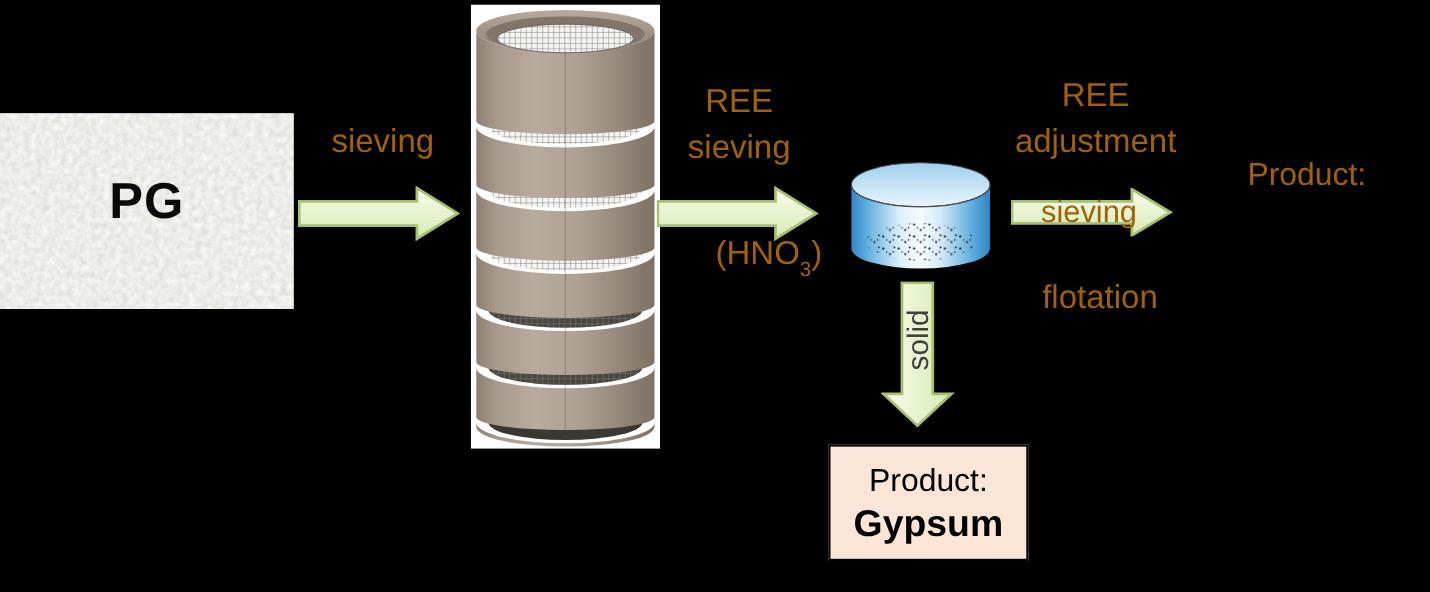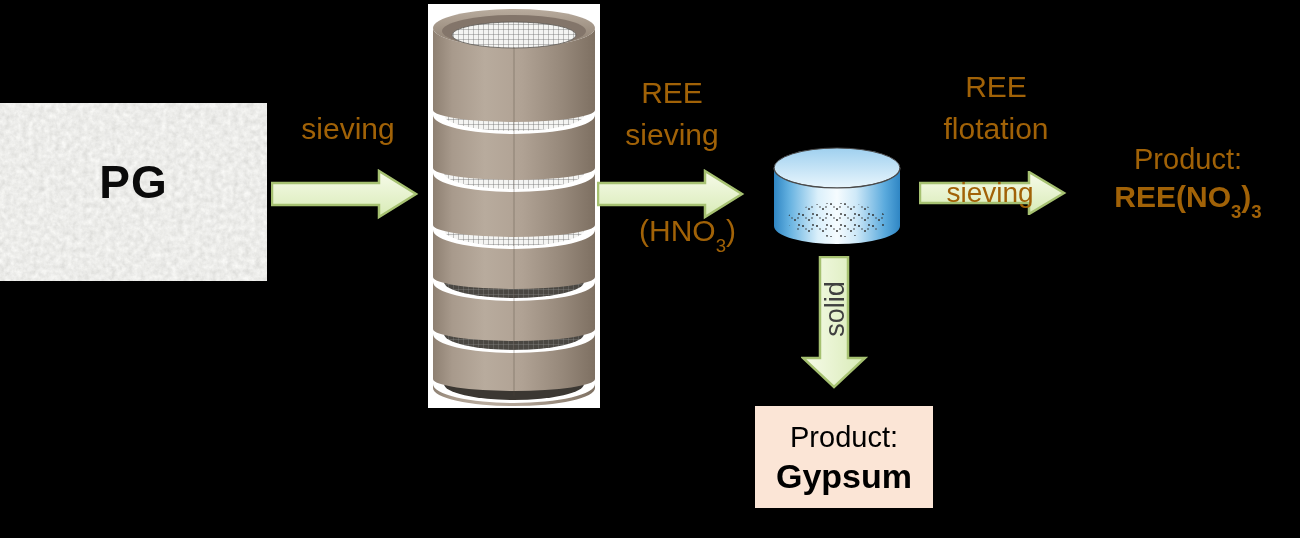--- a/index.html
+++ b/index.html
@@ -16,21 +16,21 @@
   #pg-text{left:0;top:103px;width:267px;height:157px;display:flex;align-items:center;justify-content:center;
     color:#0a0a0a;font-size:46px;font-weight:bold;letter-spacing:1px;}
   
   #sieving-label{left:268px;top:108px;width:160px;}
   #arrow-sieving{left:271px;top:169px;}
   
   #sieve-stack{left:428px;top:4px;}
   
   #leaching-label{left:598px;top:72px;width:148px;}
   #arrow-leaching{left:597px;top:169px;}
-  #hno3-label{left:584px;top:210px;width:152px;text-align:right;}
+  #hno3-label{left:623px;top:210px;width:152px;}
   
   #beaker{left:773px;top:146px;}
   
   #extraction-label{left:906px;top:66px;width:180px;}
   #arrow-liquid{left:919px;top:171px;}
   #liquid-label{left:925px;top:177px;width:130px;font-size:28px;line-height:32px;z-index:3;}
   
   #product-ree{left:1088px;top:140px;width:200px;line-height:38px;font-size:29px;}
   #product-ree .formula{font-weight:bold;font-size:30px;}
   
@@ -163,46 +163,46 @@
       </pattern>
     </defs>
     <ellipse cx="64" cy="22" rx="63" ry="20" fill="url(#capGrad)" stroke="#4a4a4a" stroke-width="1"></ellipse>
     <path d="M1,22 A63 20 0 0 0 127,22 L127,80 A63 18 0 0 1 1,80 Z" fill="url(#blueGrad)"></path>
     <path d="M1,22 A63 20 0 0 0 127,22" fill="none" stroke="#4a4a4a" stroke-width="1.2"></path>
     <ellipse cx="64" cy="74" rx="50" ry="17" fill="url(#dotsPat)"></ellipse>
   </svg>
 
   <div id="extraction-label" class="abs glabel">
     <div>REE</div>
-    <div>flotation</div>
+    <div>adjustment</div>
   </div>
   <svg id="arrow-liquid" class="abs" width="148" height="44">
     <polygon points="1,12 110,12 110,1 145,22 110,43 110,32 1,32" fill="url(#agV)" stroke="#a6c171" stroke-width="2.5"></polygon>
   </svg>
   <div id="liquid-label" class="abs glabel">sieving</div>
 
   <div id="product-ree" class="abs glabel">
     <div class="title">Product:</div>
-    <div class="formula"><span>REE(NO</span><sub>3</sub><span>)</span><sub>3</sub></div>
   </div>
 
   <svg id="arrow-solid" class="abs" width="68" height="135">
     <defs>
       <linearGradient id="agH" x1="0" y1="0" x2="1" y2="0">
         <stop offset="0" stop-color="#f7fbea"></stop>
           <stop offset="1" stop-color="#d8ebb6"></stop>
       </linearGradient>
     </defs>
     <polygon points="19,1 47,1 47,102 64,102 33,131 2,102 19,102" fill="url(#agH)" stroke="#a6c171" stroke-width="2.5"></polygon>
   </svg>
   <div id="solid-label" class="abs">
       <span>solid</span>
     </div>
 
   <div id="ph-block" class="abs glabel tight">
+    <div>flotation</div>
   </div>
 
   <div id="gypsum-box" class="abs">
     <div class="title">Product:</div>
     <div class="name">Gypsum</div>
   </div>
 
 </div>
 
 </body></html>

